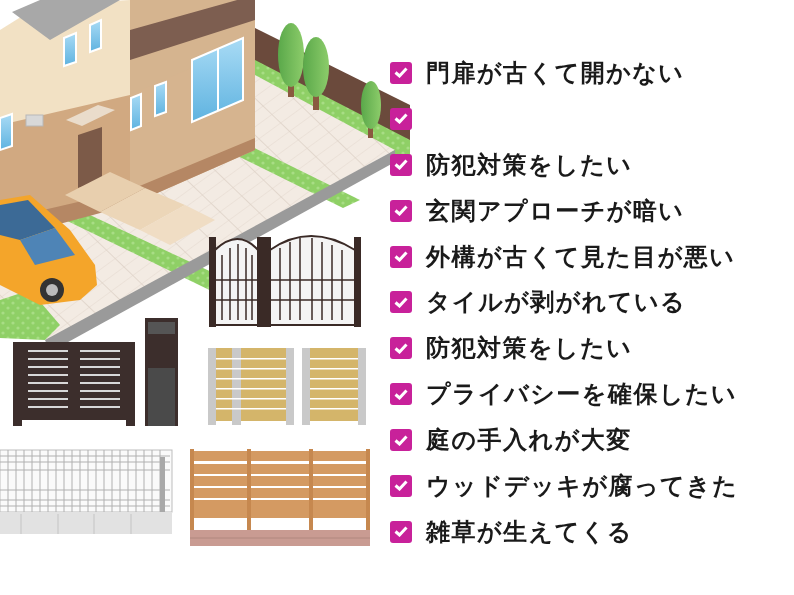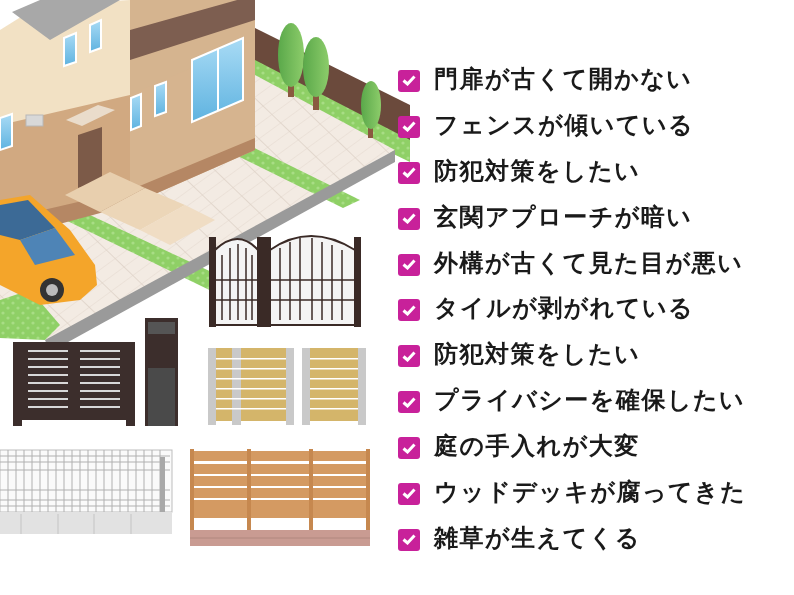--- a/index.html
+++ b/index.html
@@ -1,18 +1,18 @@
 <!DOCTYPE html>
 <html><head>
 <meta charset="utf-8">
 <style>
   html,body{margin:0;padding:0;background:#ffffff;}
   body{width:794px;height:595px;position:relative;overflow:hidden;font-family:"DejaVu Sans",sans-serif;}
   .scene{position:absolute;left:0;top:0;width:794px;height:595px;}
-  .checklist{position:absolute;left:390px;top:50px;margin:8px;padding:0;list-style:none;font-family:Liberation Mono, monospace;}
+  .checklist{position:absolute;left:390px;top:50px;margin:0;padding:0;list-style:none;}
   .check-item{display:flex;align-items:center;height:45.9px;}
   .check-box{width:22px;height:22px;border-radius:3px;background:#c8219a;display:flex;align-items:center;justify-content:center;margin-right:14px;flex:none;}
   .check-label{font-size:24px;font-weight:bold;color:#1a1a1a;letter-spacing:1.5px;white-space:nowrap;line-height:1;}
 </style>
 </head>
 <body>
 
 <svg class="scene" viewBox="0 0 794 595" xmlns="http://www.w3.org/2000/svg">
   <defs>
     <pattern id="dots" width="10" height="10" patternUnits="userSpaceOnUse">
@@ -203,21 +203,20 @@
         </svg>
       </span>
       <span class="check-label">門扉が古くて開かない</span>
     </li>
   <li class="check-item">
       <span class="check-box">
         <svg width="14" height="11" viewBox="0 0 14 11">
           <path d="M1.5 5.5 5.5 9 12.5 1.5" fill="none" stroke="#fff" stroke-width="3"></path>
         </svg>
       </span>
-      <span class="check-label">フェンスが傾いている</span>
     </li>
   <li class="check-item">
       <span class="check-box">
         <svg width="14" height="11" viewBox="0 0 14 11">
           <path d="M1.5 5.5 5.5 9 12.5 1.5" fill="none" stroke="#fff" stroke-width="3"></path>
         </svg>
       </span>
       <span class="check-label">防犯対策をしたい</span>
     </li>
   <li class="check-item">

